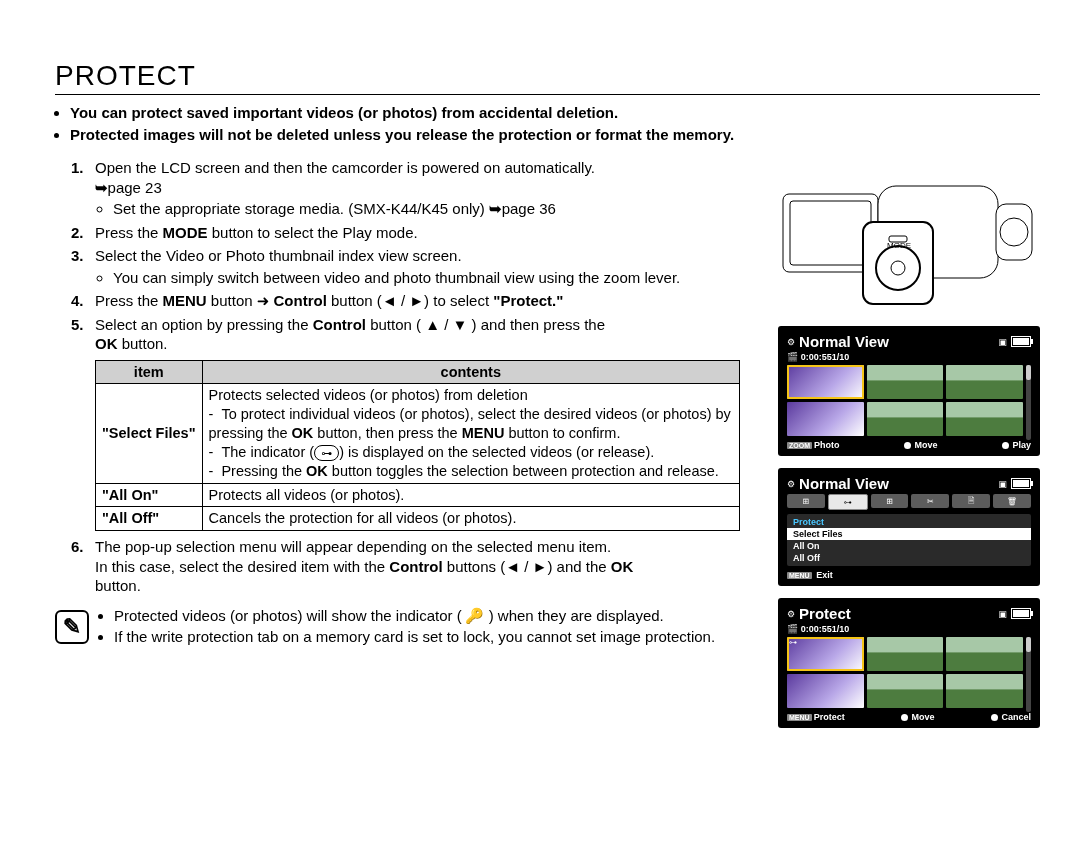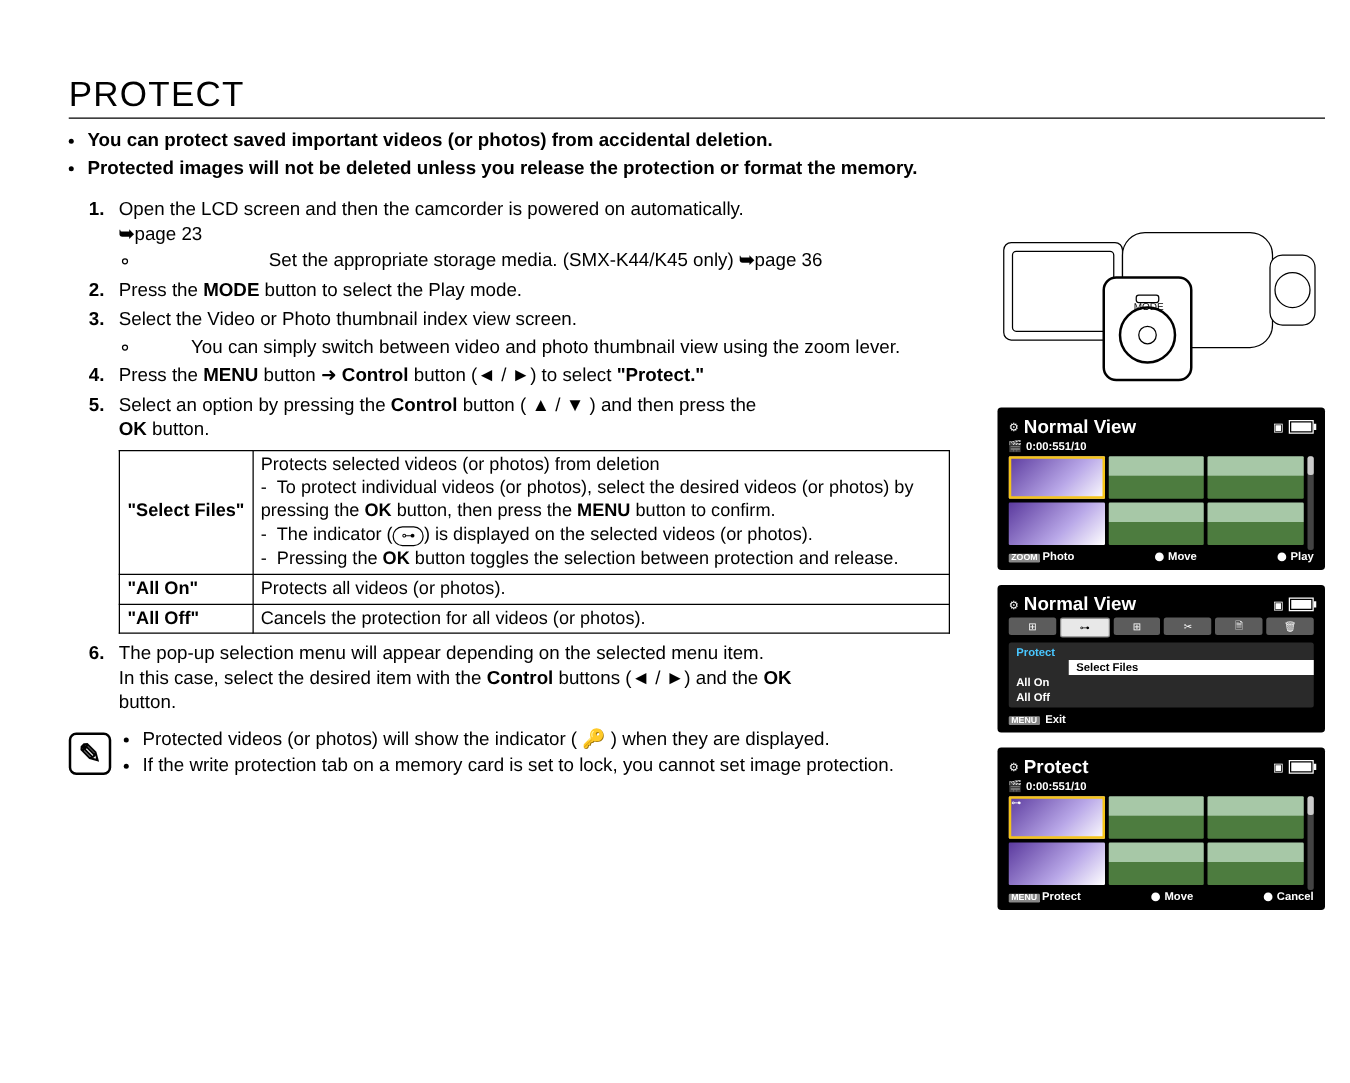--- a/index.html
+++ b/index.html
@@ -5,21 +5,21 @@
   body {
     margin: 0;
     padding: 0;
     background: #fff;
     font-family: Arial, Helvetica, sans-serif;
     font-size: 15px;
     color: #000;
     width: 1080px;
   }
   .page {
-    padding: 60px 20px 30px 55px;
+    padding: 60px 40px 30px 55px;
     position: relative;
     box-sizing: border-box;
   }
   .section-title {
     font-size: 28px;
     letter-spacing: 1px;
     border-bottom: 1px solid #000;
     padding-bottom: 2px;
     margin-bottom: 8px;
   }
@@ -63,21 +63,20 @@
     position: absolute;
     left: -24px;
   }
   ol.steps ul {
     margin: 2px 0 2px 18px;
     padding: 0;
   }
   ol.steps ul li {
     margin-bottom: 2px;
     line-height: 1.3;
-    text-align: center;
   }
   .arrow {
     font-family: sans-serif;
   }
   table.opts {
     border-collapse: collapse;
     width: 100%;
     margin: 6px 0 6px 0;
     font-size: 14.5px;
   }
@@ -217,21 +216,20 @@
     font-size:9px;
   }
   .menu-list .row {
     padding:1px 6px;
     font-size:9px;
     font-weight:bold;
   }
   .menu-list .row.sel {
     background:#fff;
     color:#000;
-    margin-left:48px;
   }
   .pill {
     display:inline-block;
     border:1px solid #000;
     border-radius:8px;
     padding:0 6px;
     font-size:11px;
     line-height:14px;
     background:#fff;
     color:#000;
@@ -305,26 +303,30 @@
             </ul>
         </li>
         <li>
           <span>Press the </span><b>MENU</b><span> button </span><span class="arrow right-arrow"></span><b> Control</b><span> button (</span><span class="triangle-l"></span> / <span class="triangle-r"></span><span>) to select </span><b>"Protect."</b>
         </li>
         <li>
           <span>Select an option by pressing the </span><b>Control</b><span> button ( </span><span class="triangle-u"></span> / <span class="triangle-d"></span><span> ) and then press the </span><br><b>OK</b><span> button.</span>
 
           <table class="opts">
             <tbody>
+                <tr>
+              <th>item</th>
+              <th>contents</th>
+            </tr>
             <tr>
               <td class="item">"Select Files"</td>
               <td>
                 <span>Protects selected videos (or photos) from deletion</span><br>
                 -&nbsp;&nbsp;<span>To protect individual videos (or photos), select the desired videos (or photos) by pressing the </span><b>OK</b><span> button, then press the </span><b>MENU</b><span> button to confirm.</span><br>
-                -&nbsp;&nbsp;<span>The indicator (</span><span class="pill">⊶</span><span>) is displayed on the selected videos (or photos).</span><br>
+                -&nbsp;&nbsp;<span>The indicator (</span><span class="pill">⊶</span><span>) is displayed on the selected videos (or release).</span><br>
                 -&nbsp;&nbsp;<span>Pressing the </span><b>OK</b><span> button toggles the selection between protection and release.</span>
               </td>
             </tr>
             <tr>
               <td class="item">"All On"</td>
               <td>Protects all videos (or photos).</td>
             </tr>
             <tr>
               <td class="item">"All Off"</td>
               <td>Cancels the protection for all videos (or photos).</td>

